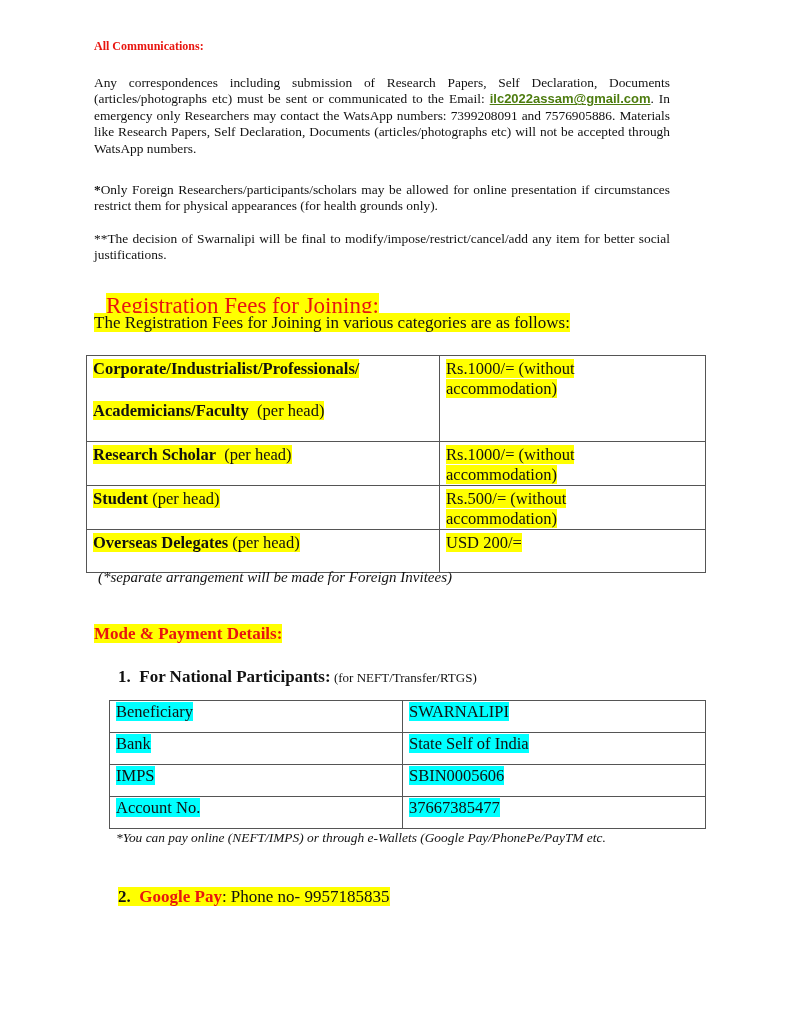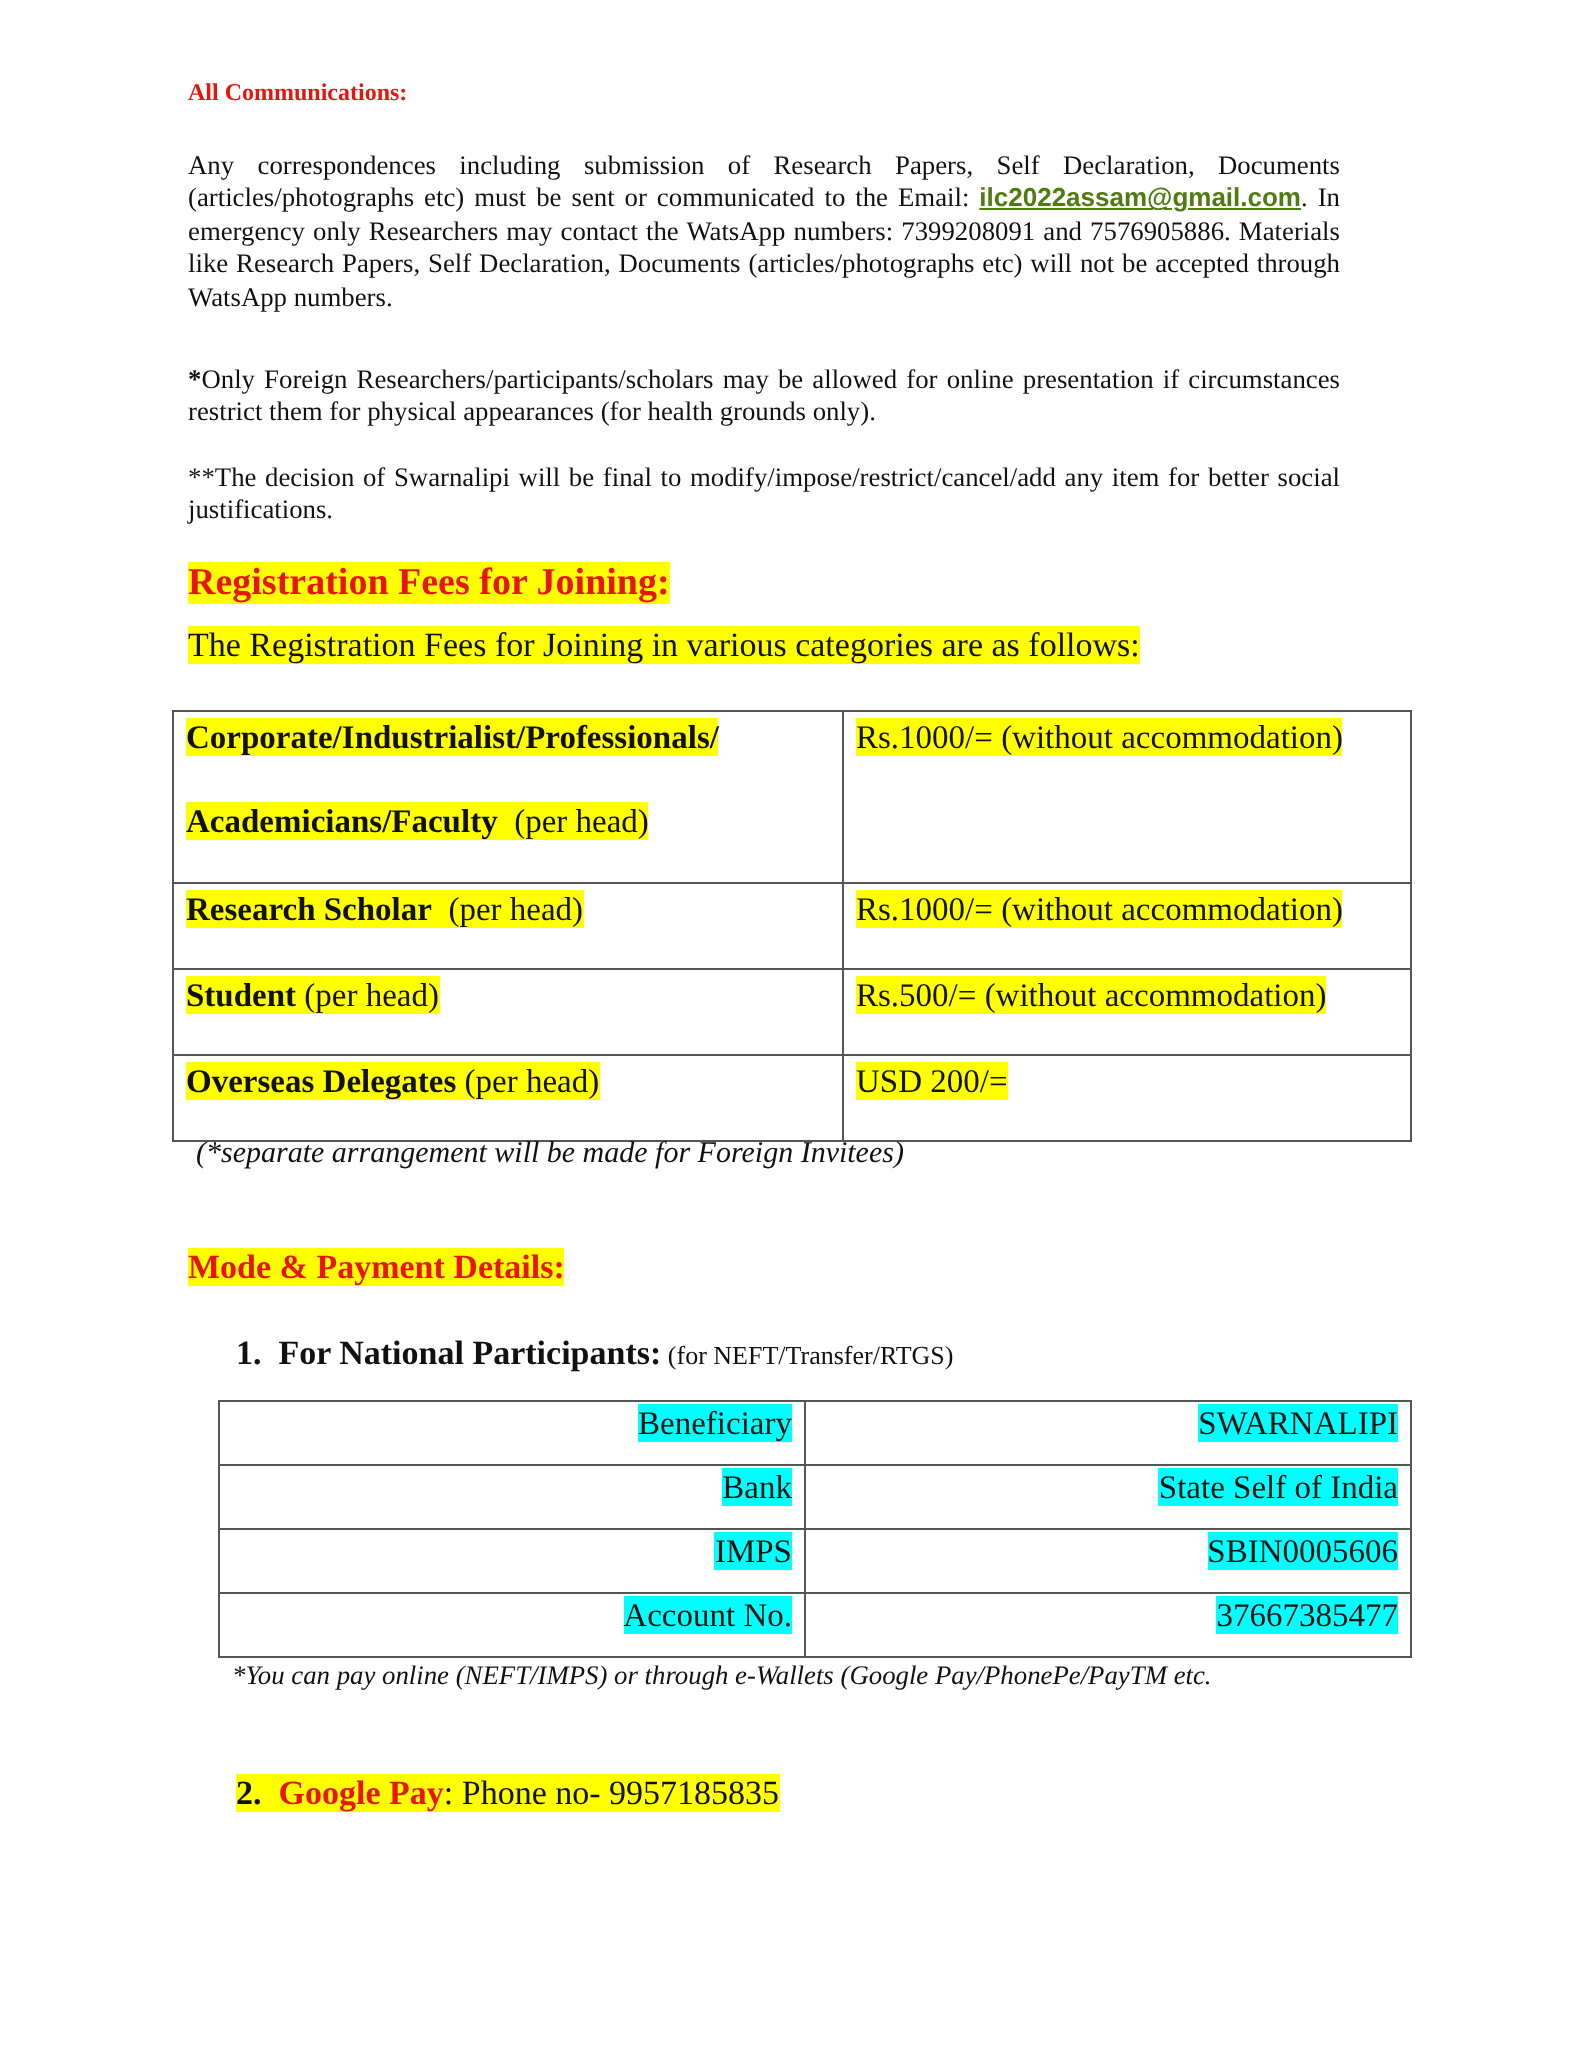--- a/index.html
+++ b/index.html
@@ -24,33 +24,33 @@
   }
   .p1 { top: 75px; }
   .p2 { top: 182px; }
   .p3 { top: 231px; }
   .email {
     font-family: "Liberation Sans", "DejaVu Sans", sans-serif;
     color: #4d7c0f; font-weight: bold; text-decoration: underline; font-size: 13px;
   }
 
   .heading-reg {
-    position: absolute; left: 94px; top: 281px; font-size: 19px; font-weight: bold; margin: 0;
+    position: absolute; left: 94px; top: 281px; font-size: 23px; font-weight: normal; margin: 12px;
   }
   .intro {
     position: absolute; left: 94px; top: 313px; font-size: 17px; margin: 0;
   }
 
   table { border-collapse: collapse; }
   .fees-table {
     position: absolute; left: 86px; top: 355px; width: 620px;
   }
   .fees-table td {
     border: 1.3px solid #555555; vertical-align: top;
-    font-size: 16.5px; padding: 3px 6px 0 6px;
+    font-size: 16.5px; padding: 3px 24px 0 6px;
   }
   .fees-table td.c1 { width: 322px; }
   .fees-table tr.r1 td { height: 82px; }
   .fees-table tr.rn td { height: 39px; }
   .fees-table .line2 { display: block; margin-top: 22px; }
 
   .note-sep {
     position: absolute; left: 98px; top: 569px;
     font-size: 15px; font-style: italic; margin: 0;
   }
@@ -62,21 +62,21 @@
     position: absolute; left: 118px; top: 667px; font-size: 17px; margin: 0;
   }
   .sub-national .num, .sub-national .title { font-weight: bold; }
   .sub-national .small { font-size: 13px; }
 
   .bank-table {
     position: absolute; left: 109px; top: 700px; width: 597px;
   }
   .bank-table td {
     border: 1.3px solid #555555; vertical-align: top;
-    font-size: 16.5px; padding: 1px 6px 0 6px; height: 30px; text-align: right;
+    font-size: 16.5px; padding: 1px 6px 0 6px; height: 30px;
   }
   .bank-table td.c1 { width: 280px; }
   .bank-table td.c2 { font-weight: normal; margin-left: 28px; }
 
   .note-pay {
     position: absolute; left: 116px; top: 830px;
     font-size: 13.4px; font-style: italic; margin: 0;
   }
 
   .gpay {

